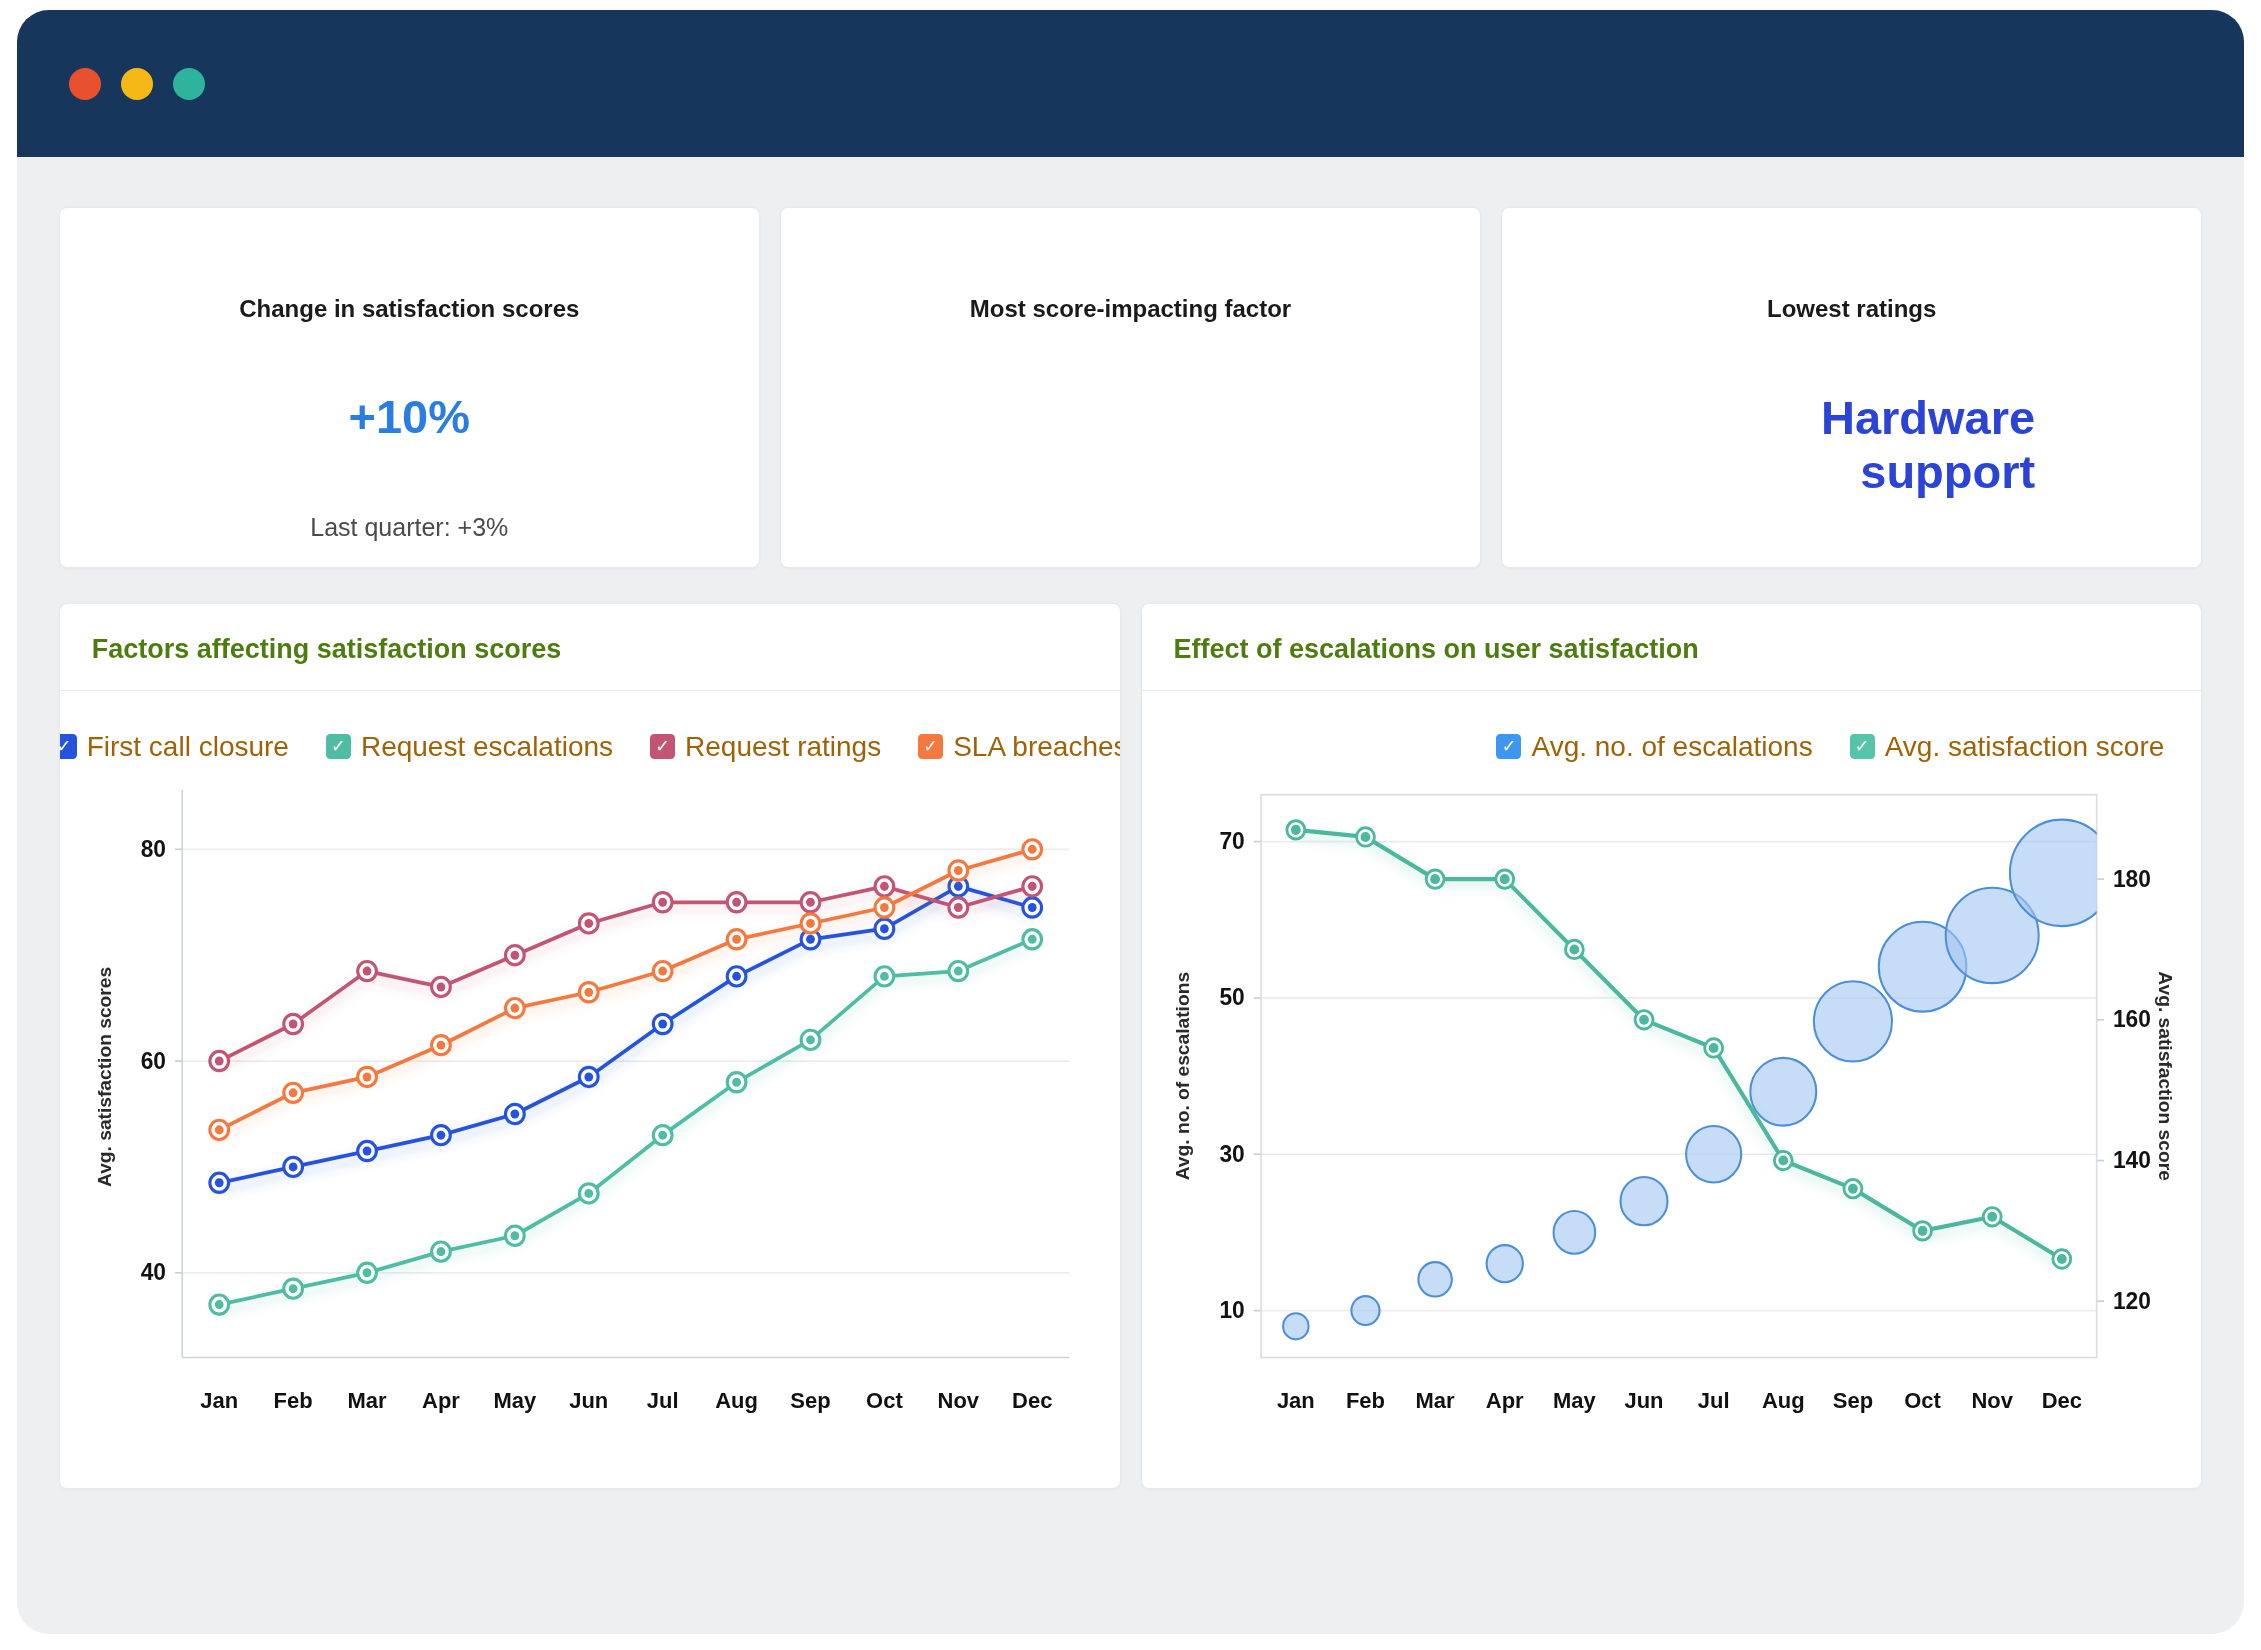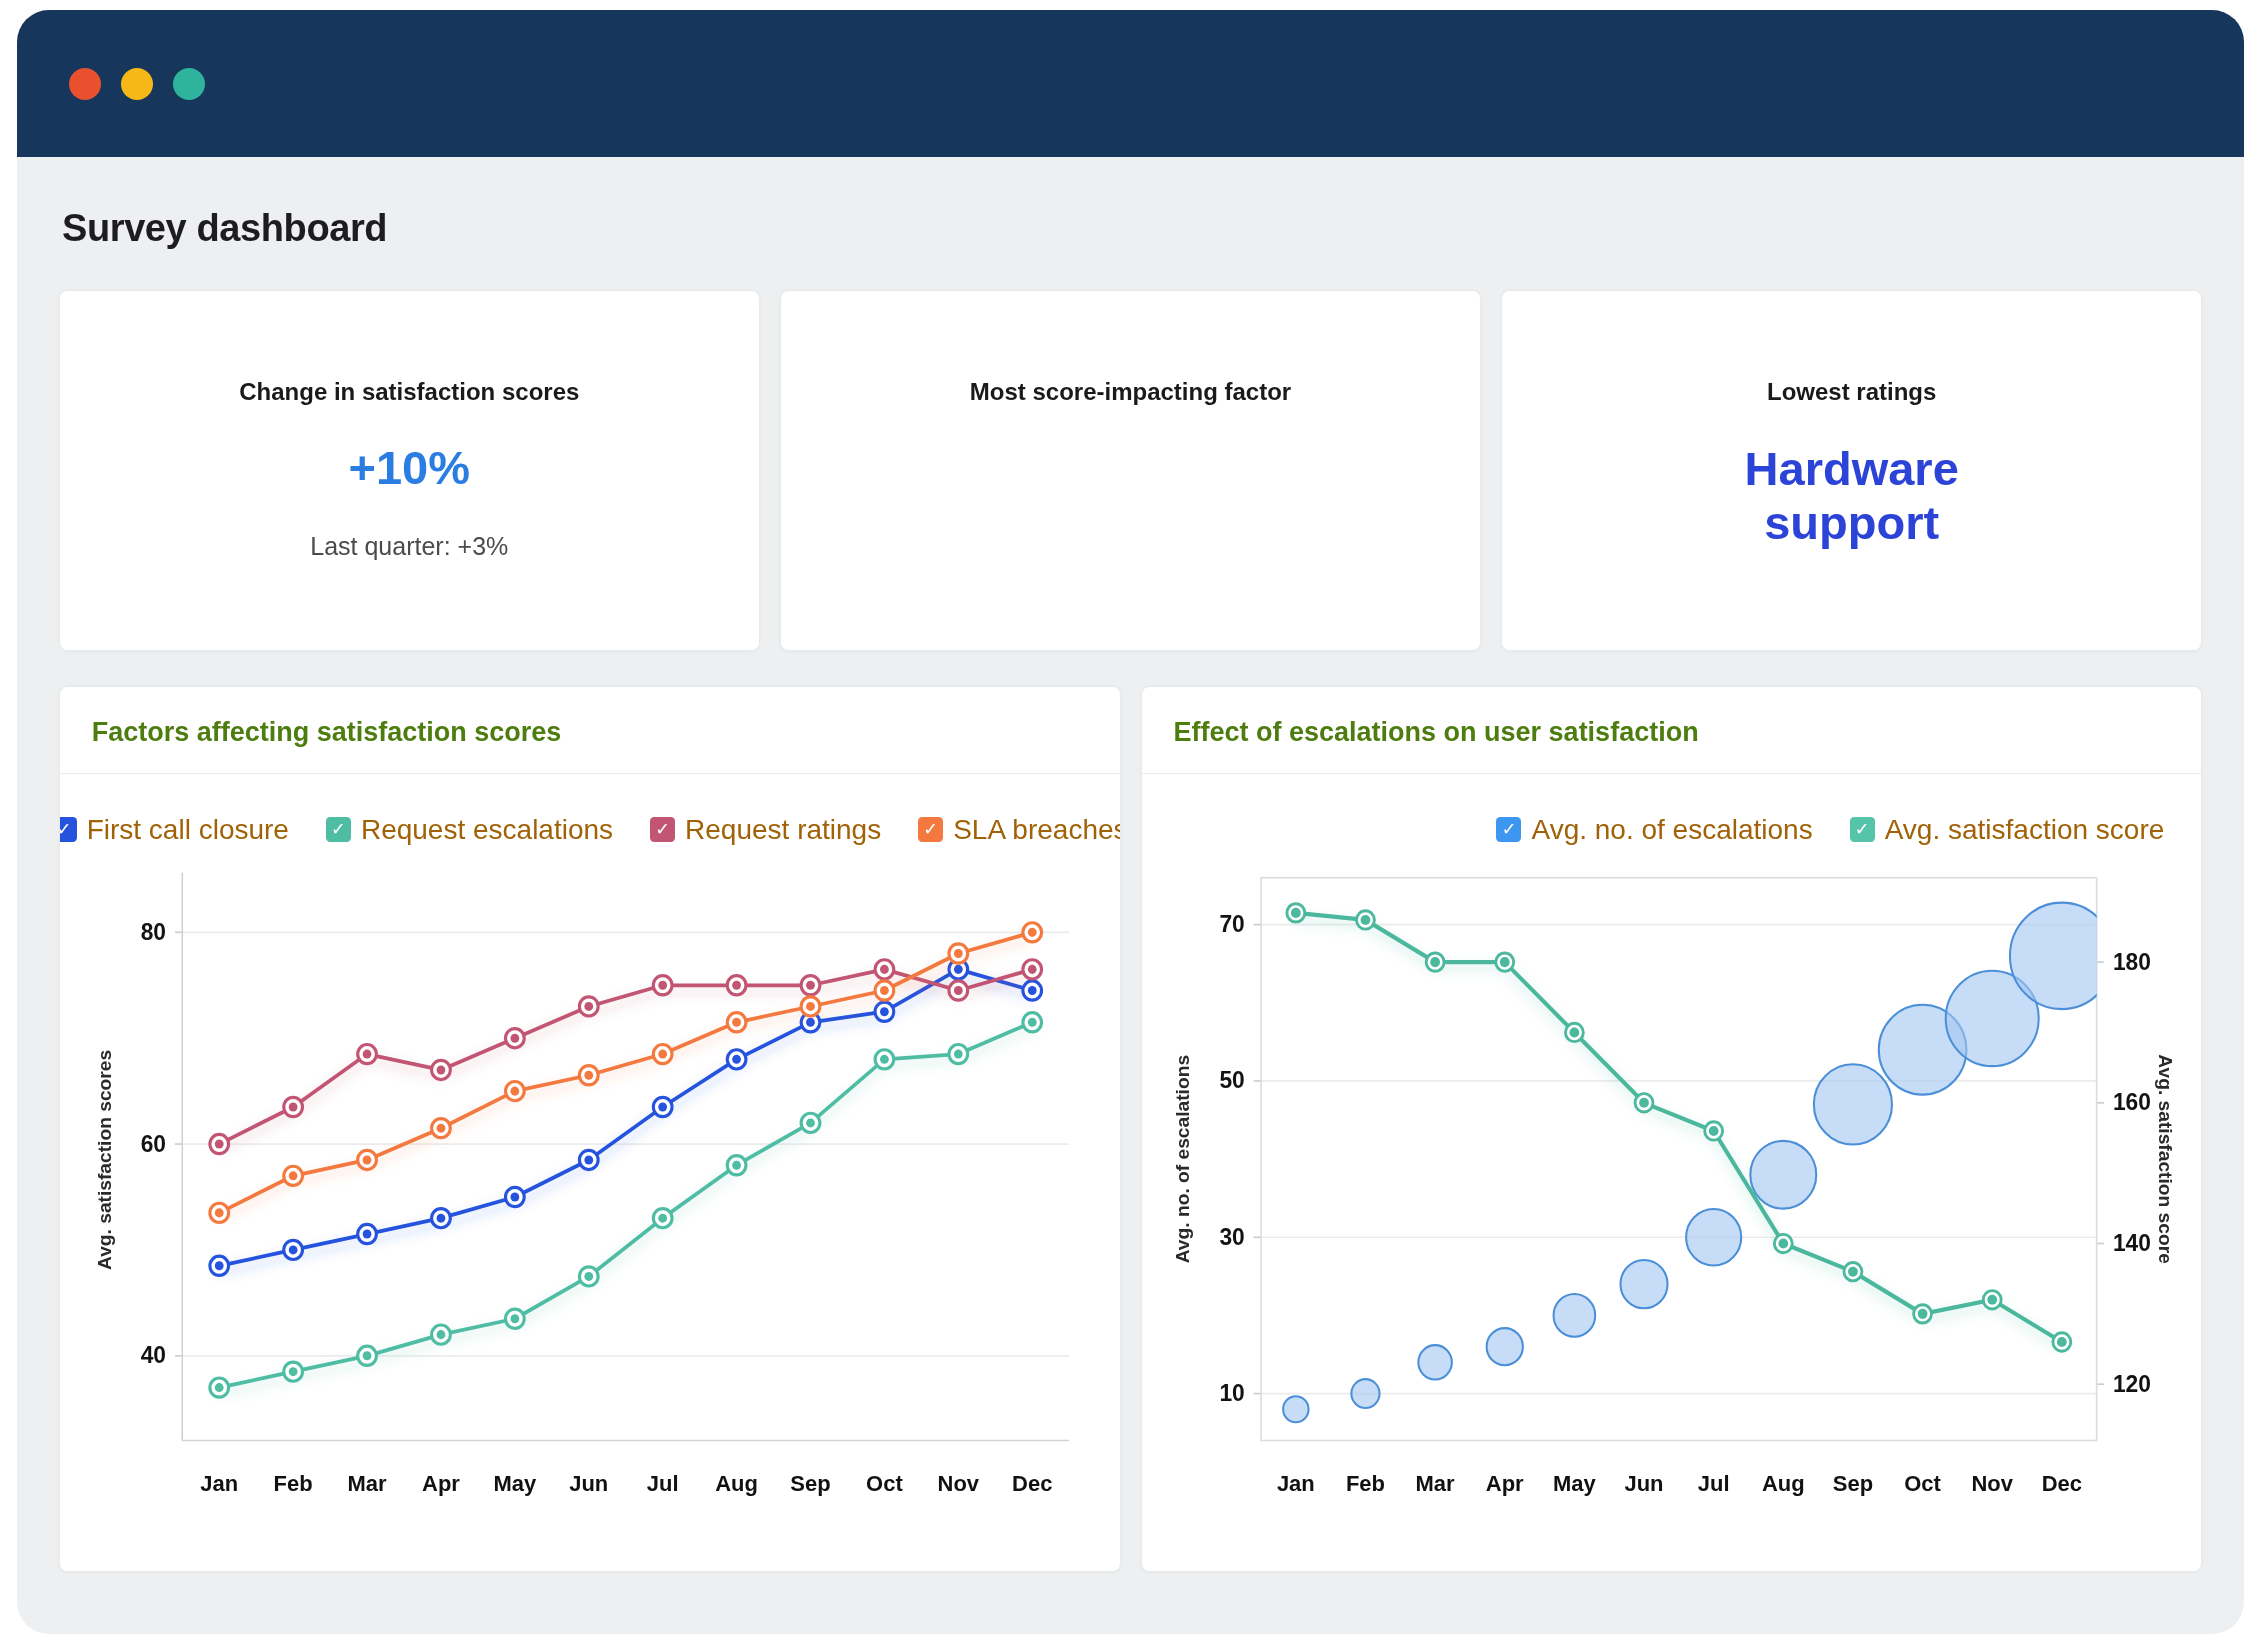--- a/index.html
+++ b/index.html
@@ -6,21 +6,21 @@
     font-family:"Liberation Sans","DejaVu Sans",sans-serif;overflow:hidden;}
   .window{position:absolute;left:16.7px;top:10px;right:16.7px;bottom:16px;
     border-radius:32px;overflow:hidden;background:#edeff1;}
   .titlebar{height:147px;background:#16365c;display:flex;align-items:center;padding-left:52px;}
   .dot{width:32px;height:32px;border-radius:50%;margin-right:20px;}
   .content{padding:50px 42px 0 42px;}
   .page-title{font-size:38px;font-weight:bold;color:#1d1d1f;margin:0 0 40px 3.3px;letter-spacing:-0.4px;}
   .kpi-row{display:flex;gap:20px;}
   .kpi-card{flex:1;height:361px;background:#ffffff;border:0.8px solid #e7e9eb;border-radius:8.3px;
     box-shadow:0 0.8px 2.5px rgba(30,40,60,0.04);display:flex;flex-direction:column;align-items:center;
-    padding-top:87px;box-sizing:border-box;text-align:center;}
+    padding-top:87px;box-sizing:border-box;text-align:right;gap:32px;}
   .kpi-label{font-size:24px;font-weight:bold;color:#1a1a1a;}
   .kpi-value{font-size:47px;font-weight:bold;line-height:1.15;margin-top:35px;max-width:367px;}
   .kpi-sub{font-size:25px;color:#4b4b4b;margin-top:37px;}
   .charts-row{display:flex;gap:20px;margin-top:35px;}
   .chart-card{flex:1;height:886px;background:#ffffff;border:0.8px solid #e7e9eb;border-radius:8.3px;
     box-shadow:0 0.8px 2.5px rgba(30,40,60,0.04);box-sizing:border-box;overflow:hidden;}
   .chart-title{font-size:27px;font-weight:bold;color:#4d7c0f;padding:30px 32px 0 32px;}
   .chart-divider{border-bottom:1.7px solid #e8eaec;margin-top:25px;}
   .legend-row{display:flex;align-items:center;gap:37px;margin-top:32px;height:47px;padding:0 37px;}
   .legend-center{justify-content:center;}
@@ -36,21 +36,20 @@
 <body>
 
 <div class="window">
   <div class="titlebar">
     <span class="dot" style="background: rgb(233, 81, 46);"></span>
     <span class="dot" style="background: rgb(246, 184, 23);"></span>
     <span class="dot" style="background: rgb(46, 180, 156);"></span>
   </div>
 
   <div class="content">
-    <h1 class="page-title">Survey dashboard</h1>
 
     <div class="kpi-row">
       <div class="kpi-card">
         <div class="kpi-label">Change in satisfaction scores</div>
         <div class="kpi-value" style="color: rgb(42, 125, 225);">+10%</div>
         <div class="kpi-sub">Last quarter: +3%</div>
       </div>
       <div class="kpi-card">
         <div class="kpi-label">Most score-impacting factor</div>
       </div>

